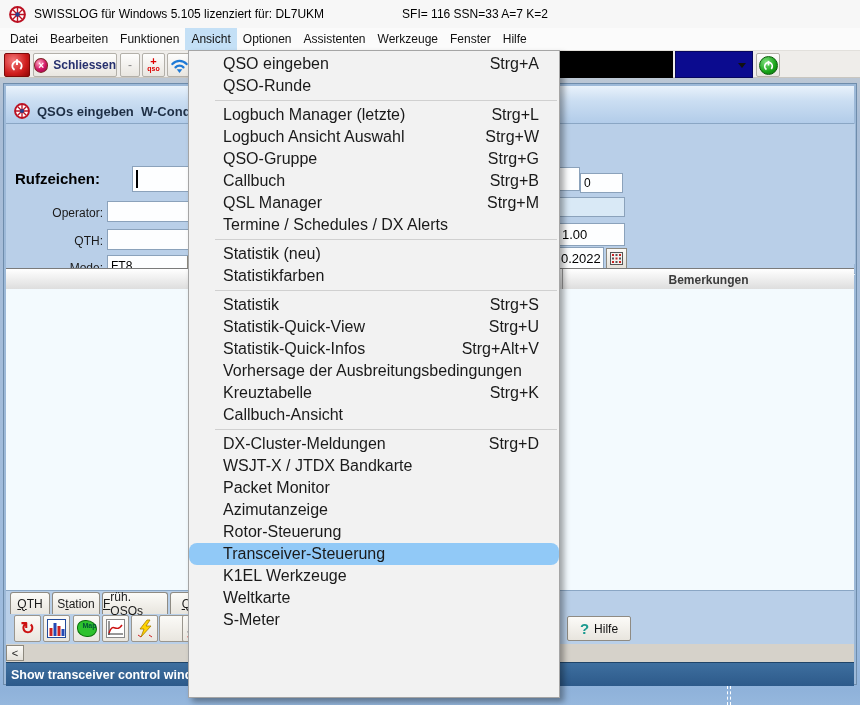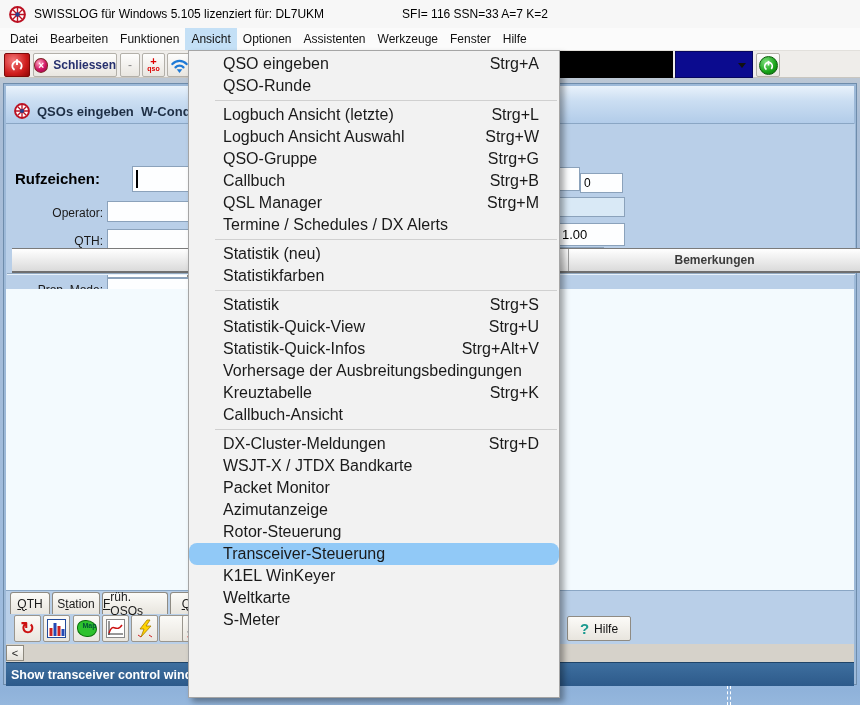--- a/index.html
+++ b/index.html
@@ -71,23 +71,23 @@
   .groove { position:absolute; left:0; width:100%; height:2px;
             border-top:1px solid #93a9c0; border-bottom:1px solid #e8f1fa; }
 
   
   .lightblue { background:#d9e9f6; }
   .cal-btn { position:absolute; left:599px; top:124px; width:21px; height:21px;
              background:linear-gradient(#fbfaf7,#e4e1da); border:1px solid #8d897f;
              display:flex; align-items:center; justify-content:center; }
 
   
-  .tbl-header { position:absolute; left:0; top:162px; width:100%; height:25px;
+  .tbl-header { position:absolute; left:0; top:182px; width:100%; height:25px;
                 background:linear-gradient(#ffffff,#dadada); border-top:1px solid #7b7b7b;
-                border-bottom:2px solid #6f6f6f;margin-left:6px; }
+                border-bottom:2px solid #6f6f6f; }
   .tbl-header .cell { position:absolute; left:556px; top:0; width:292px; height:100%;
                       border-left:1px solid #9a9a9a; display:flex; align-items:center;
                       justify-content:center; font-size:12px; font-weight:bold; color:#3c3c3c; }
   .list-area { position:absolute; left:0; top:203px; width:100%; height:302px; background:#f3fafe;
                border-bottom:1px solid #8aa6c4; }
 
   
   .tabrow { position:absolute; left:0; top:505px; width:100%; height:23px; }
   .tab { position:absolute; top:1px; height:22px; background:linear-gradient(#fcfbf8,#e8e5de);
          border:1px solid #8f8b83; border-bottom:none; border-radius:3px 3px 0 0;
@@ -359,21 +359,21 @@
       <div class="menu-item">
         <span class="mi-label">QSO eingeben</span>
         <span class="mi-short">Strg+A</span>
       </div>
       <div class="menu-item">
         <span class="mi-label">QSO-Runde</span>
         <span class="mi-short"></span>
       </div>
       <div class="menu-sep"></div>
       <div class="menu-item">
-        <span class="mi-label">Logbuch Ansicht (letzte)</span>
+        <span class="mi-label">Logbuch Manager (letzte)</span>
         <span class="mi-short">Strg+L</span>
       </div>
       <div class="menu-item">
         <span class="mi-label">Logbuch Ansicht Auswahl</span>
         <span class="mi-short">Strg+W</span>
       </div>
       <div class="menu-item">
         <span class="mi-label">QSO-Gruppe</span>
         <span class="mi-short">Strg+G</span>
       </div>
@@ -442,21 +442,21 @@
       </div>
       <div class="menu-item">
         <span class="mi-label">Rotor-Steuerung</span>
         <span class="mi-short"></span>
       </div>
       <div class="menu-item hl">
         <span class="mi-label">Transceiver-Steuerung</span>
         <span class="mi-short"></span>
       </div>
       <div class="menu-item">
-        <span class="mi-label">K1EL WinKeyer</span>
+        <span class="mi-label">K1EL Werkzeuge</span>
         <span class="mi-short"></span>
       </div>
       <div class="menu-item">
         <span class="mi-label">Weltkarte</span>
         <span class="mi-short"></span>
       </div>
       <div class="menu-item">
         <span class="mi-label">S-Meter</span>
         <span class="mi-short"></span>
       </div>

